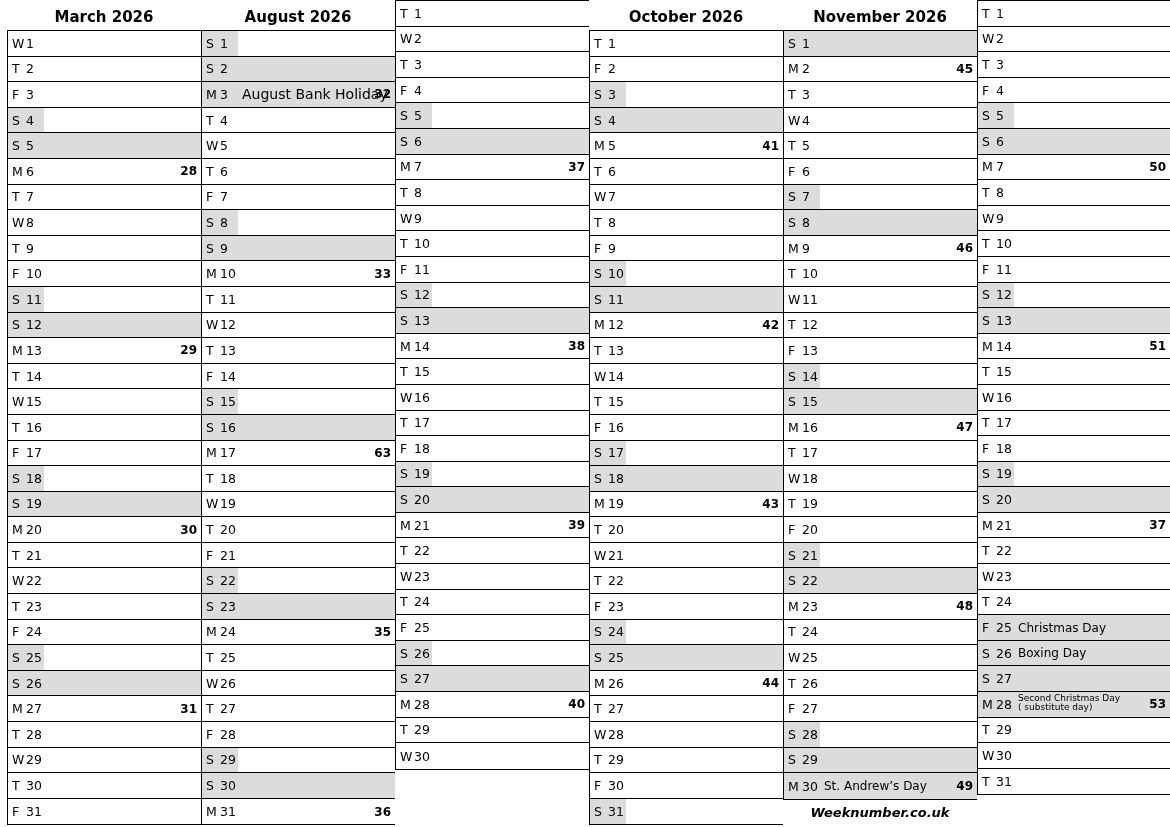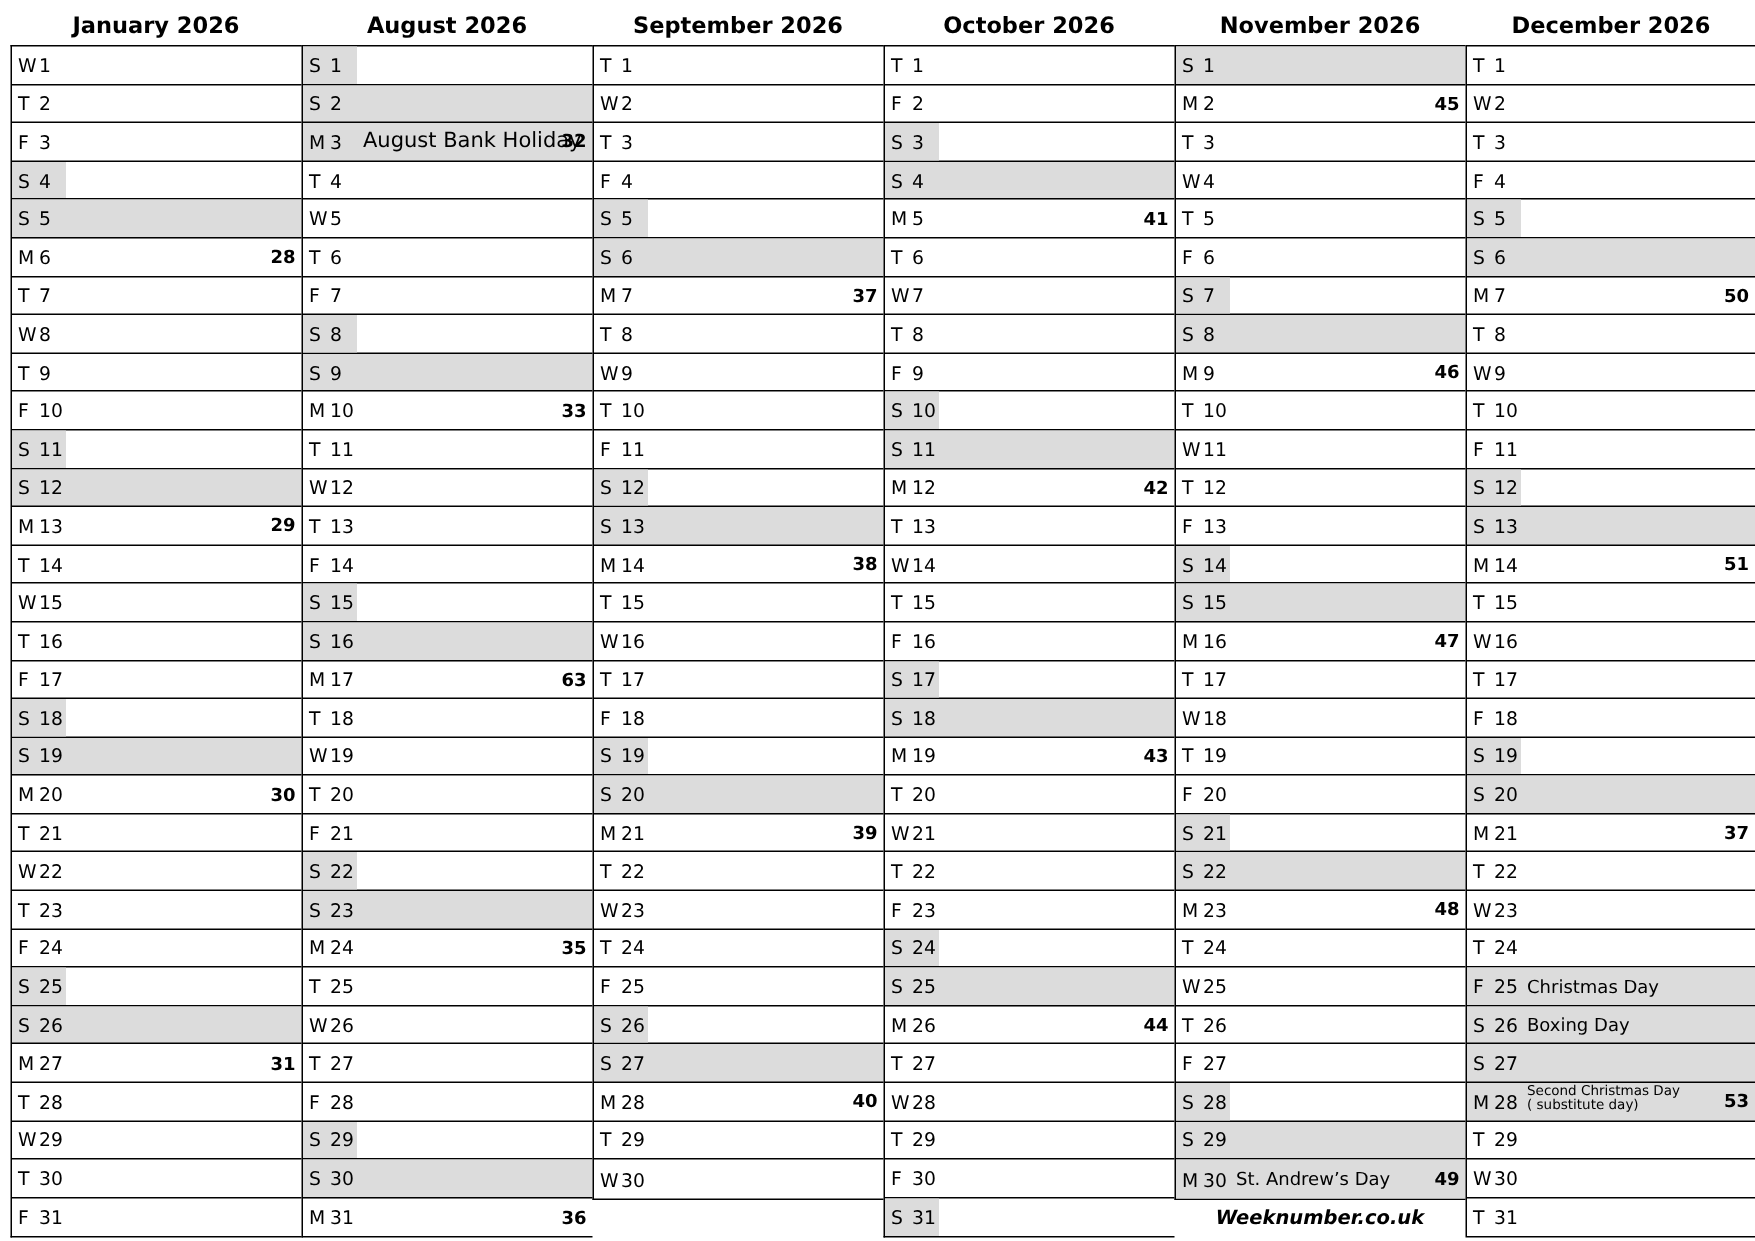--- a/index.html
+++ b/index.html
@@ -20,21 +20,21 @@
   .hname.big{font-size:12px;}
   .hname.small{font-size:9px;line-height:9px;margin-top:-2px;}
   .wk{position:absolute;right:4px;top:0;height:100%;display:flex;align-items:center;font-weight:bold;font-size:12px;}
   .footer{height:25.6px;display:flex;align-items:center;justify-content:center;font-weight:bold;font-size:13px;font-style:italic;}
 </style>
 </head>
 <body>
 
 <div class="cal" id="cal">
     <div class="month">
-      <div class="mtitle">January 2026</div>
+      <div class="mtitle">March 2026</div>
       <div class="days">
         <div class="day">
           <span class="lbl">
             <span class="dl">W</span>
             <span class="dn">1</span>
           </span>
         </div>
         <div class="day">
           <span class="lbl">
             <span class="dl">T</span>
@@ -412,21 +412,20 @@
         <div class="day">
           <span class="lbl">
             <span class="dl">M</span>
             <span class="dn">31</span>
           </span>
           <span class="wk">36</span>
         </div>
       </div>
     </div>
     <div class="month">
-      <div class="mtitle">September 2026</div>
       <div class="days">
         <div class="day">
           <span class="lbl">
             <span class="dl">T</span>
             <span class="dn">1</span>
           </span>
         </div>
         <div class="day">
           <span class="lbl">
             <span class="dl">W</span>
@@ -988,21 +987,20 @@
             <span class="dl">M</span>
             <span class="dn">30</span>
           </span>
           <span class="hname big">St. Andrew’s Day</span>
           <span class="wk">49</span>
         </div>
       </div>
       <div class="footer">Weeknumber.co.uk</div>
     </div>
     <div class="month">
-      <div class="mtitle">December 2026</div>
       <div class="days">
         <div class="day">
           <span class="lbl">
             <span class="dl">T</span>
             <span class="dn">1</span>
           </span>
         </div>
         <div class="day">
           <span class="lbl">
             <span class="dl">W</span>

